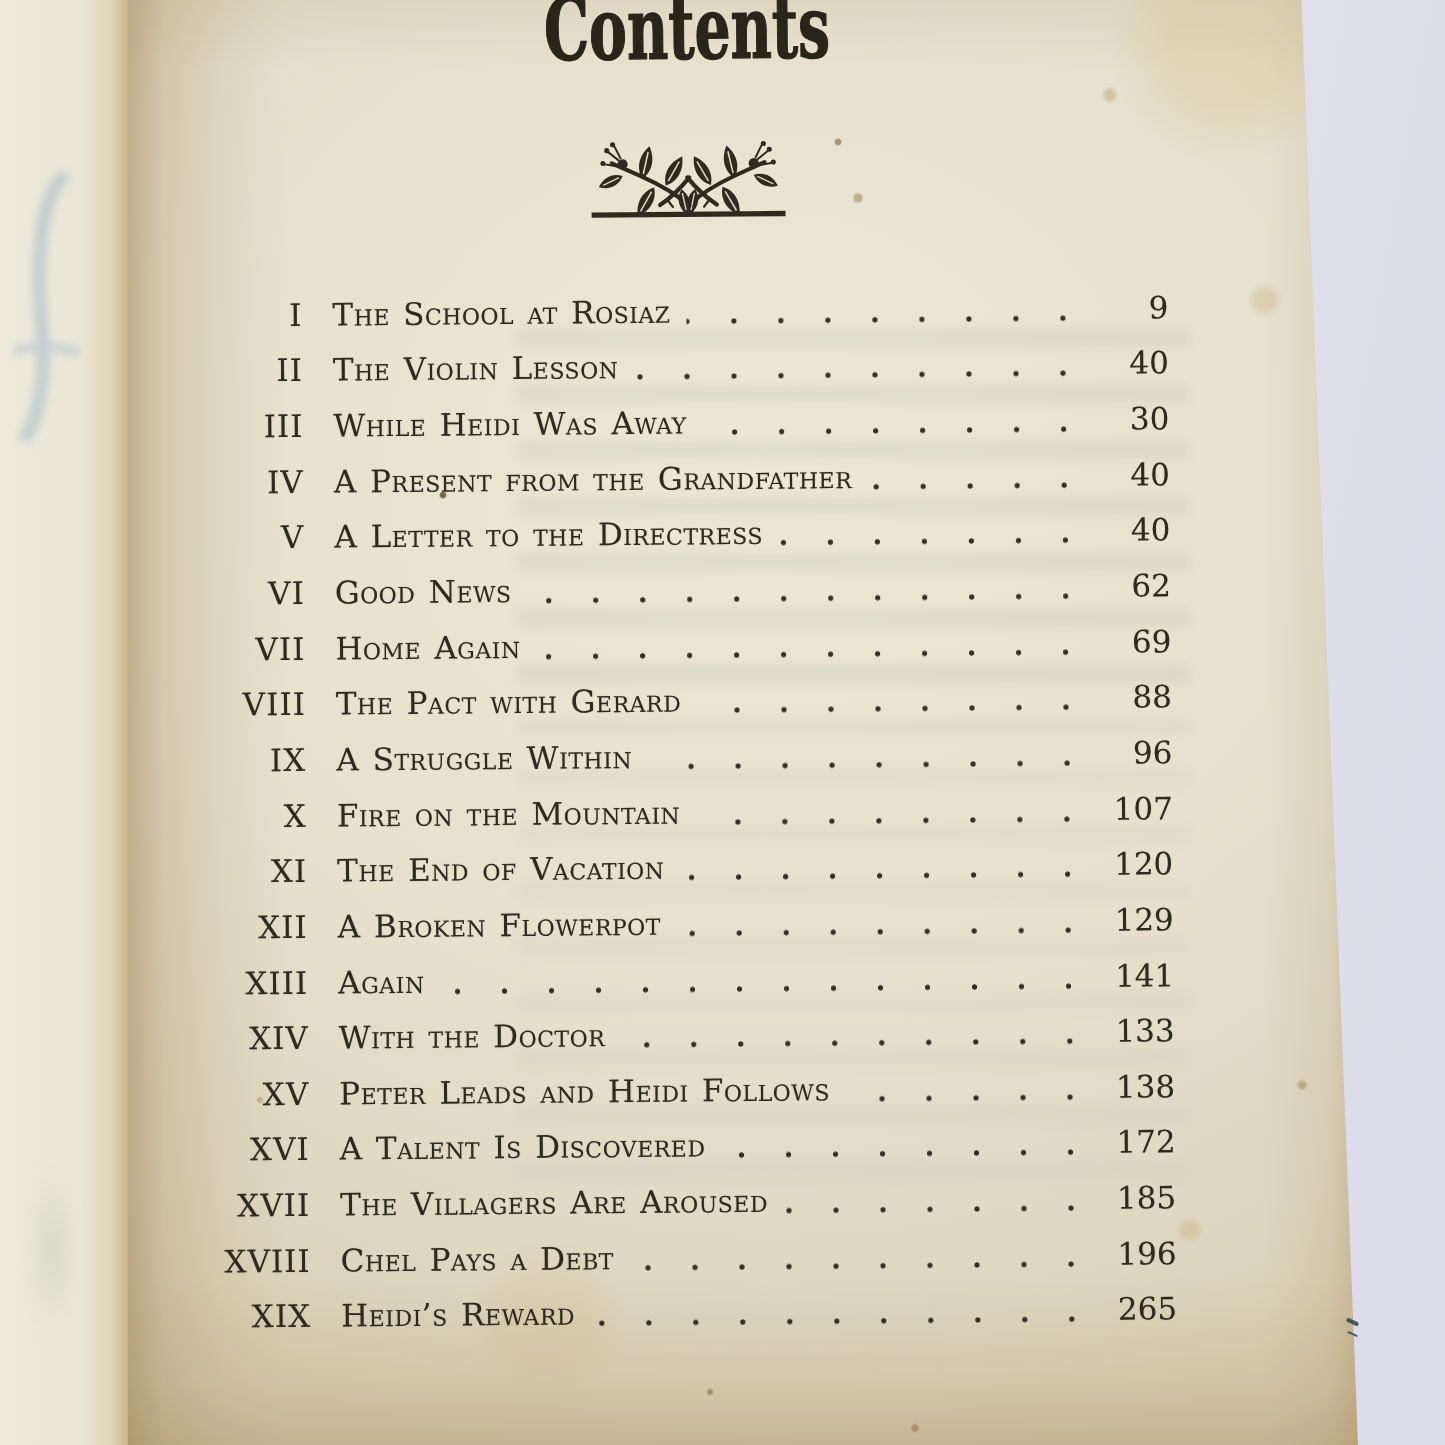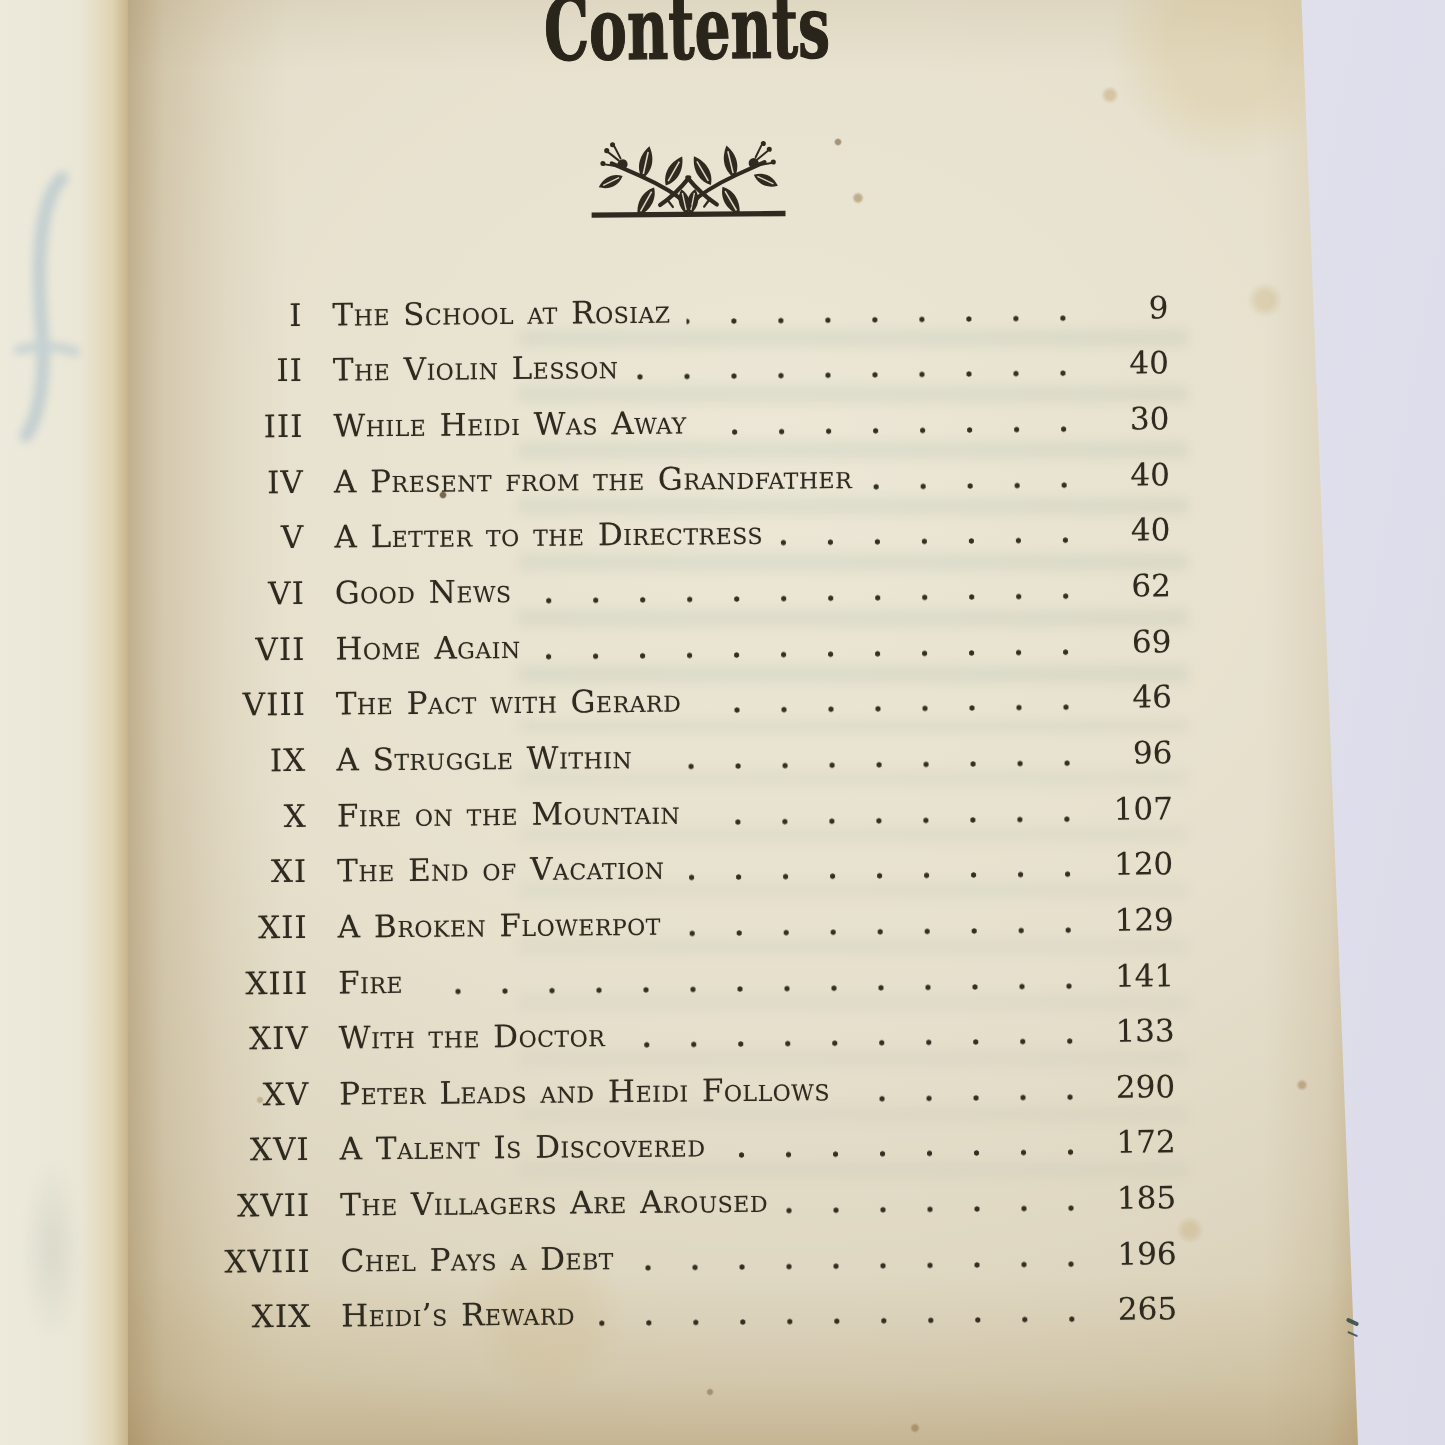--- a/index.html
+++ b/index.html
@@ -200,21 +200,21 @@
             <span class="num">VII</span>
             <span class="chapter">Home Again</span>
             <span class="leader"></span>
             <span class="pg">69</span>
           </div>
 
           <div class="row">
             <span class="num">VIII</span>
             <span class="chapter">The Pact with Gerard</span>
             <span class="leader"></span>
-            <span class="pg">46</span>
+            <span class="pg">88</span>
           </div>
 
           <div class="row">
             <span class="num">IX</span>
             <span class="chapter">A Struggle Within</span>
             <span class="leader"></span>
             <span class="pg">96</span>
           </div>
 
           <div class="row">
@@ -233,37 +233,37 @@
 
           <div class="row">
             <span class="num">XII</span>
             <span class="chapter">A Broken Flowerpot</span>
             <span class="leader"></span>
             <span class="pg">129</span>
           </div>
 
           <div class="row">
             <span class="num">XIII</span>
-            <span class="chapter">Fire</span>
+            <span class="chapter">Again</span>
             <span class="leader"></span>
             <span class="pg">141</span>
           </div>
 
           <div class="row">
             <span class="num">XIV</span>
             <span class="chapter">With the Doctor</span>
             <span class="leader"></span>
             <span class="pg">133</span>
           </div>
 
           <div class="row">
             <span class="num">XV</span>
             <span class="chapter">Peter Leads and Heidi Follows</span>
             <span class="leader"></span>
-            <span class="pg">290</span>
+            <span class="pg">138</span>
           </div>
 
           <div class="row">
             <span class="num">XVI</span>
             <span class="chapter">A Talent Is Discovered</span>
             <span class="leader"></span>
             <span class="pg">172</span>
           </div>
 
           <div class="row">

